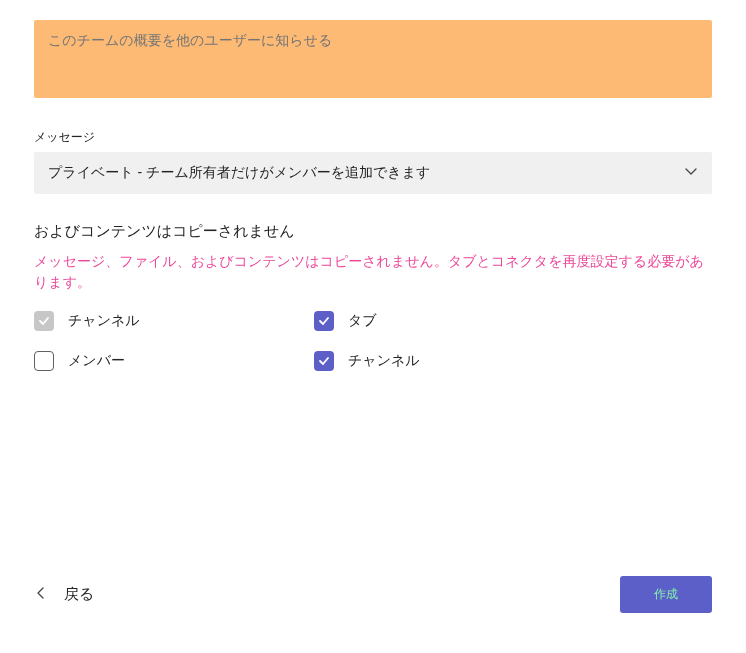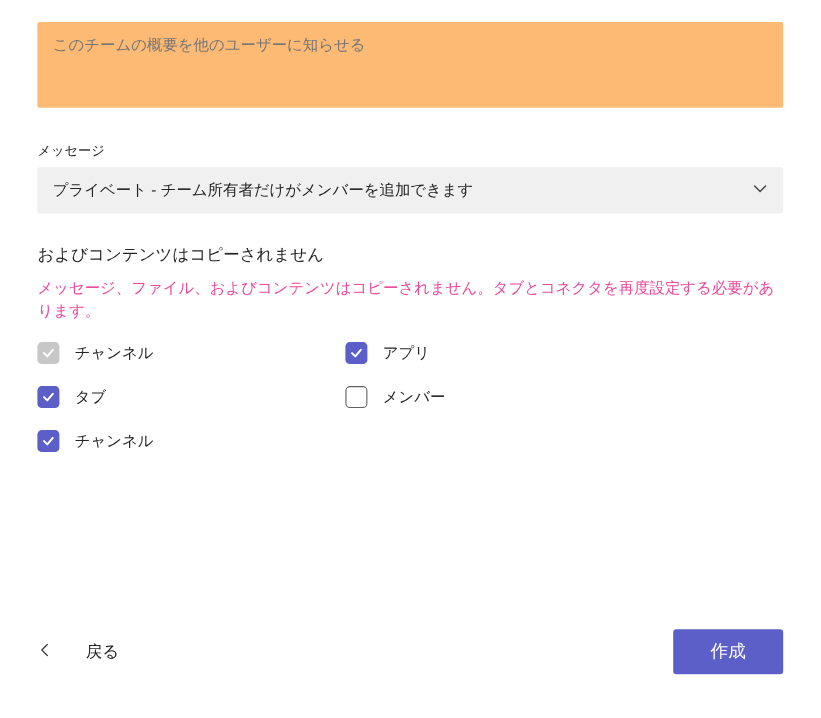--- a/index.html
+++ b/index.html
@@ -100,37 +100,37 @@
       bottom: 40px;
       left: 34px;
       right: 34px;
       display: flex;
       justify-content: space-between;
       align-items: center;
     }
     .back-btn {
       display: flex;
       align-items: center;
-      gap: 32px;
+      gap: 18px;
       background: none;
       border: none;
       cursor: pointer;
       font-family: inherit;
       font-size: 15px;
       color: #242424;
       padding: 6px 2px;
     }
     .create-btn {
       background: #5b5fc7;
-      color: #ffffff;
+      color: #86efac;
       border: none;
       border-radius: 3px;
       padding: 10px 34px;
       font-family: inherit;
-      font-size: 16px;
+      font-size: 12px;
       cursor: pointer;
     }
   </style>
 </head>
 <body>
 
 <div class="section">
   <textarea class="textarea" placeholder="このチームの概要を他のユーザーに知らせる" style=""></textarea>
 </div>
 
@@ -157,28 +157,20 @@
           </svg>
       </span>
       <span class="cb-label">チャンネル</span>
     </div>
     <div class="checkbox-item">
       <span class="cb checked">
         <svg width="12" height="12" viewBox="0 0 12 12">
             <path d="M2 6 L5 9 L10 3" stroke="#fff" stroke-width="1.8" fill="none" stroke-linecap="round" stroke-linejoin="round"></path>
           </svg>
       </span>
-      <span class="cb-label">アプリ</span>
-    </div>
-    <div class="checkbox-item">
-      <span class="cb checked">
-        <svg width="12" height="12" viewBox="0 0 12 12">
-            <path d="M2 6 L5 9 L10 3" stroke="#fff" stroke-width="1.8" fill="none" stroke-linecap="round" stroke-linejoin="round"></path>
-          </svg>
-      </span>
       <span class="cb-label">タブ</span>
     </div>
     <div class="checkbox-item">
       <span class="cb unchecked"></span>
       <span class="cb-label">メンバー</span>
     </div>
     <div class="checkbox-item">
       <span class="cb checked">
         <svg width="12" height="12" viewBox="0 0 12 12">
             <path d="M2 6 L5 9 L10 3" stroke="#fff" stroke-width="1.8" fill="none" stroke-linecap="round" stroke-linejoin="round"></path>

